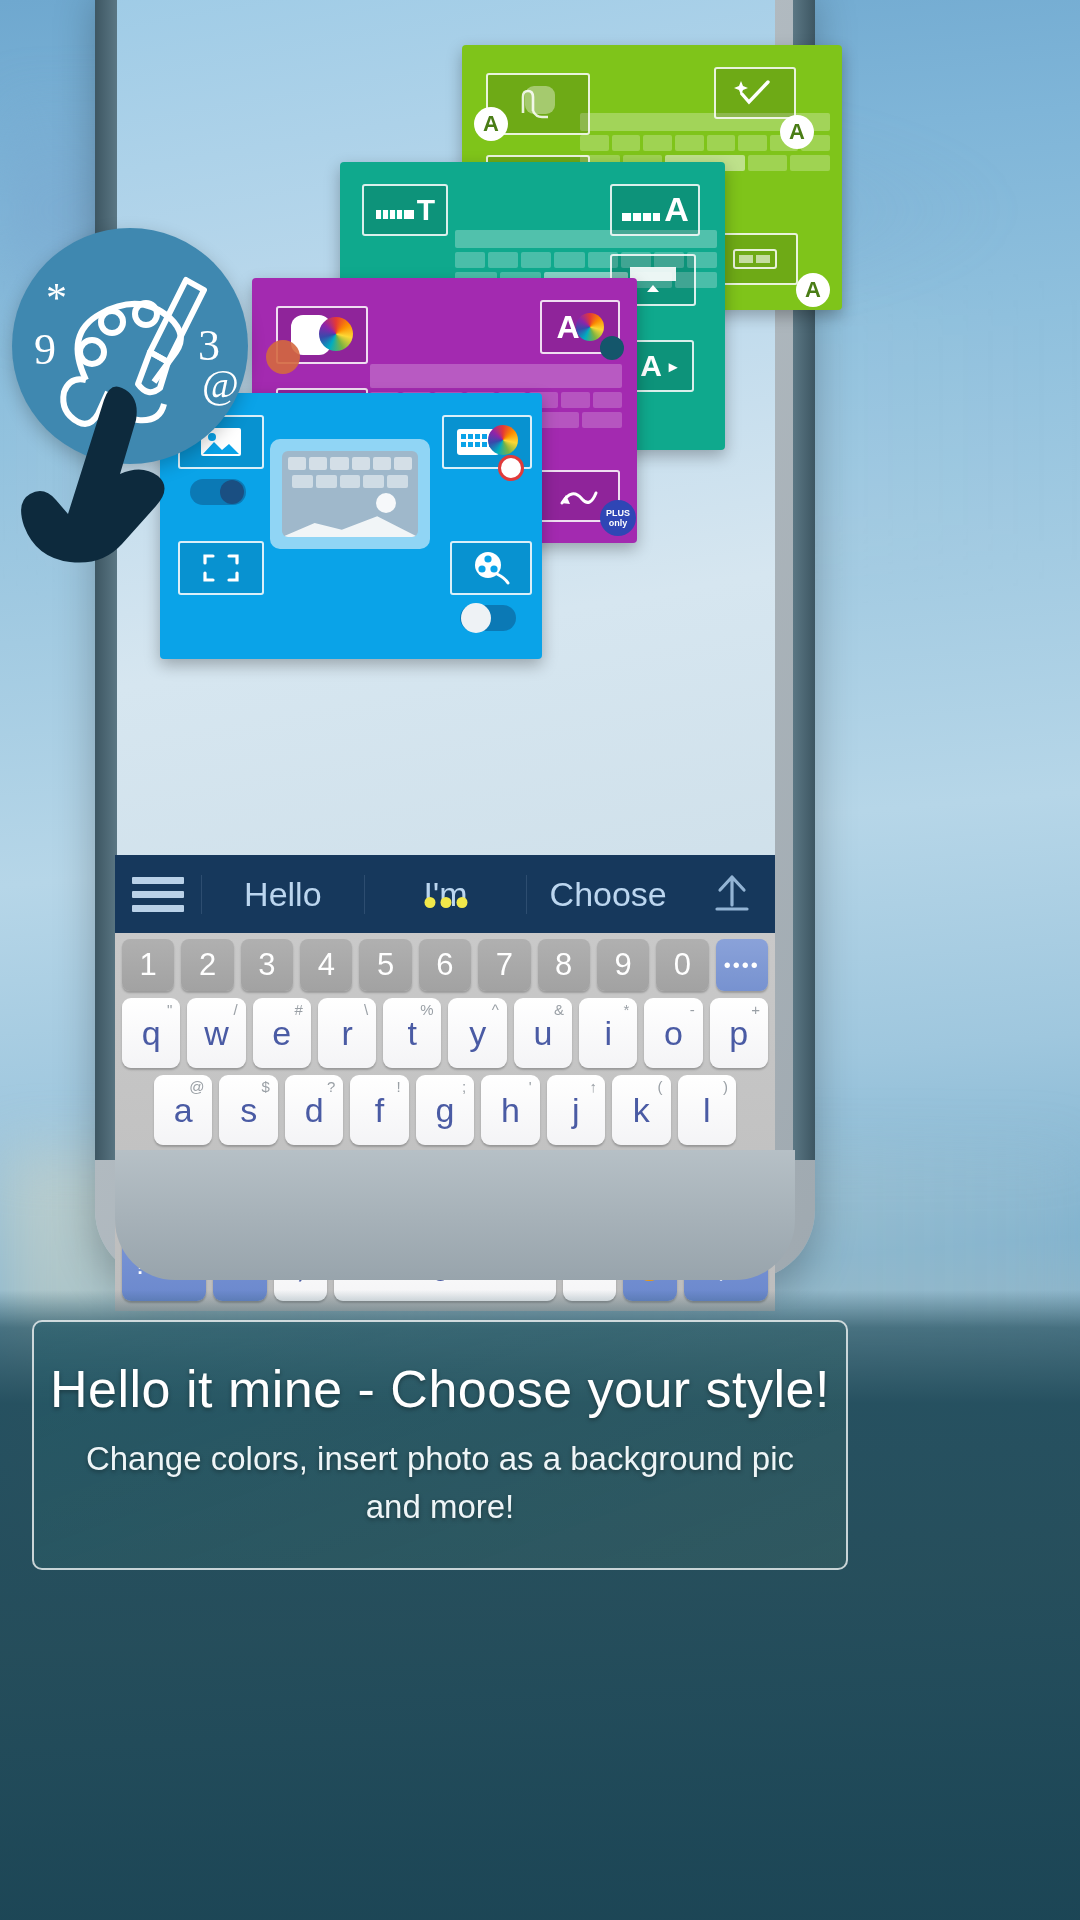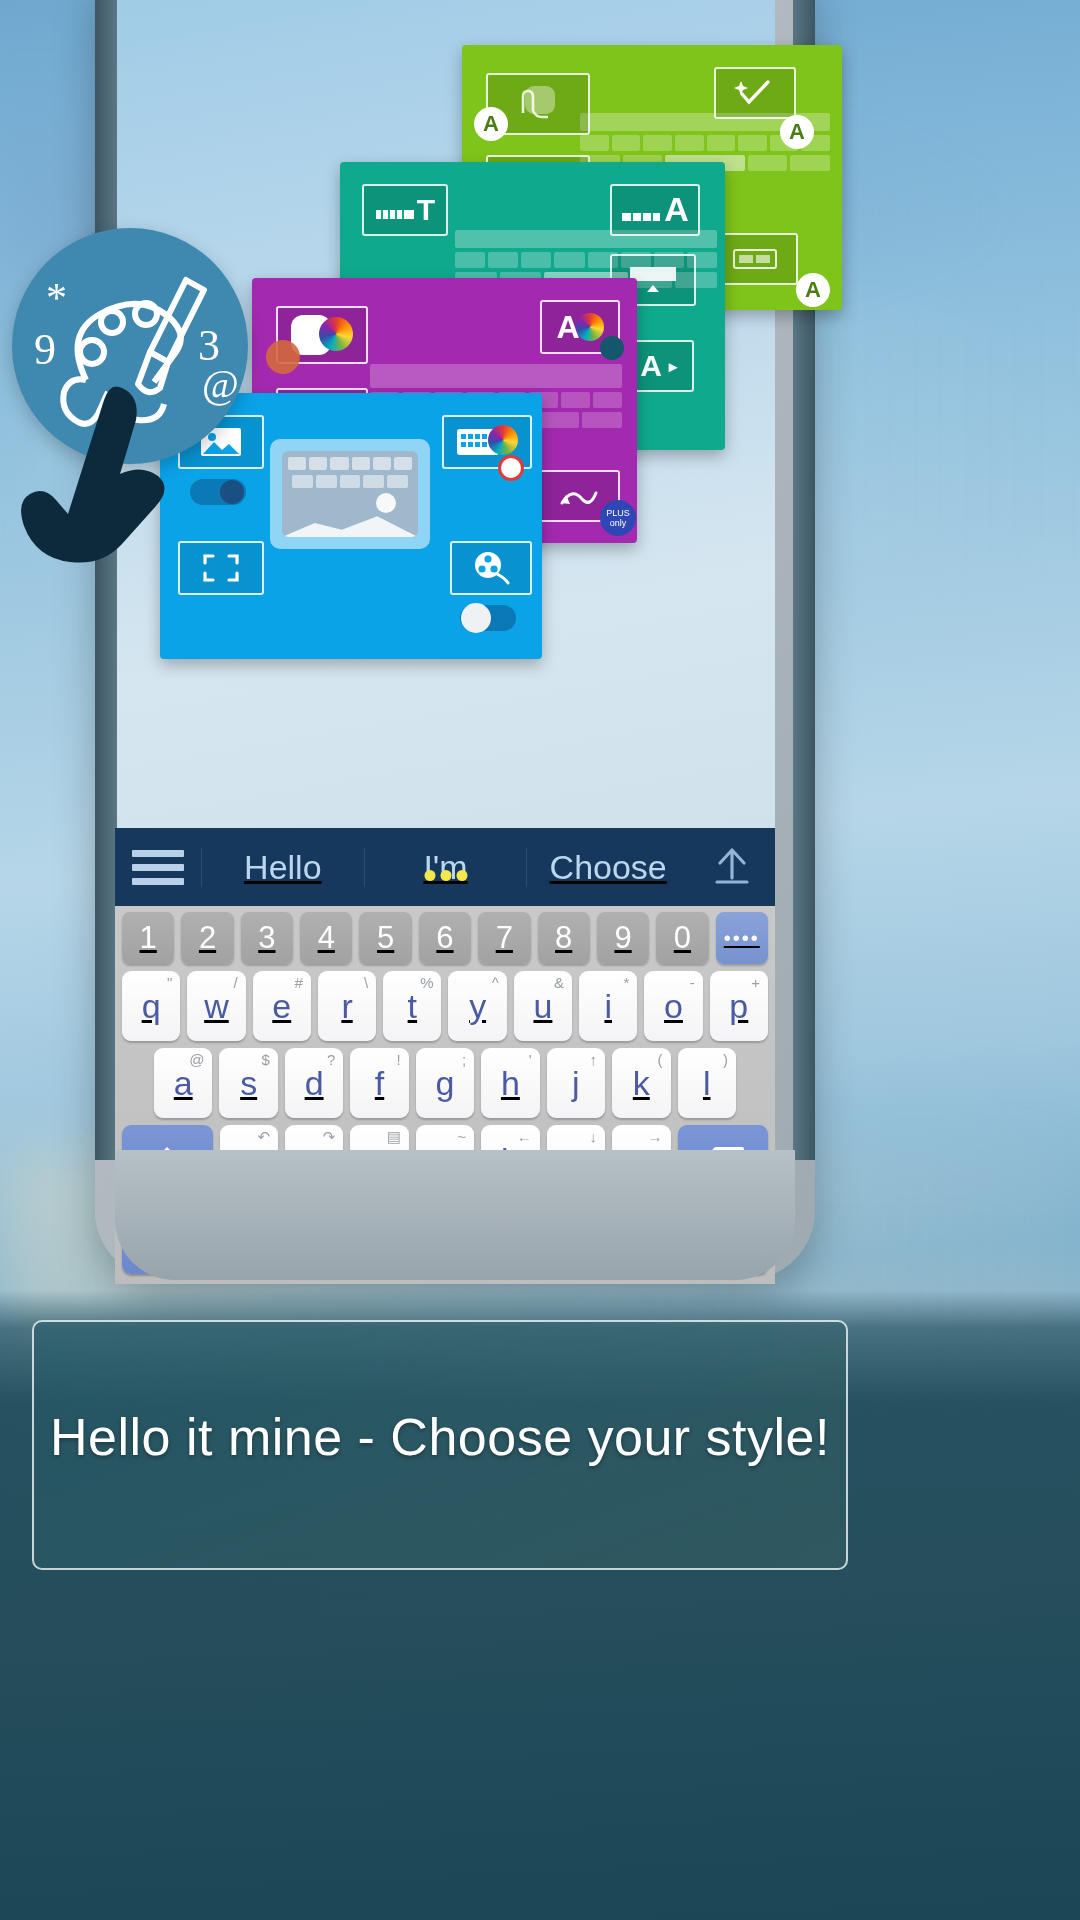--- a/index.html
+++ b/index.html
@@ -62,37 +62,37 @@
 
   .badge-A {
     position:absolute; width:34px; height:34px; border-radius:50%;
     background:#fff; color:#4a7d16; font-weight:bold; font-size:22px;
     display:flex; align-items:center; justify-content:center;
   }
   .badge-plus {
     position:absolute; width:36px; height:36px; border-radius:50%;
     background:#2f46b5; color:#fff; font-size:9px; line-height:10px;
     display:flex; flex-direction:column; align-items:center; justify-content:center;
-    font-weight:normal; text-align:center;
+    font-weight:bold; text-align:center;
   }
   .toggle { position:absolute; width:56px; height:26px; border-radius:13px; }
   .toggle .knob { position:absolute; top:1px; width:24px; height:24px; border-radius:50%; }
 
   .colorwheel { border-radius:50%;
     background: conic-gradient(#e53935,#fb8c00,#fdd835,#7cb342,#00acc1,#3949ab,#8e24aa,#e53935); }
 
   
   .palette-bubble {
     position:absolute; left:12px; top:228px; width:236px; height:236px;
     border-radius:50%; background:#3f88b0; box-shadow:0 6px 18px rgba(0,0,0,.22);
   }
   .bubble-char { position:absolute; color:#fff; font-family:"Liberation Serif",serif; }
 
   
-  .kb { position:absolute; left:115px; top:828px; width:660px;text-decoration:underline; }
+  .kb { position:absolute; left:115px; top:855px; width:660px; }
   .suggest-bar {
     display:flex; align-items:center; height:78px;
     background:#16385c; color:#bcd6ef;
   }
   .sg-menu { width:86px; display:flex; flex-direction:column; gap:7px; align-items:center; justify-content:center; }
   .sg-menu i { display:block; width:52px; height:7px; background:#b9d1e8; border-radius:1px; }
   .sg-word { flex:1; text-align:center; font-size:34px; position:relative;
     border-left:1px solid #2d4d70; }
   .dots { position:absolute; left:50%; bottom:6px; transform:translateX(-50%); display:flex; gap:5px; }
   .dots span { width:11px; height:11px; border-radius:50%; background:#f2e84a; }
@@ -622,13 +622,14 @@
       </div>
     </div>
 
   </div>
 </div>
 <div class="phone-bottom-shine"></div>
 
 <div class="caption-band"></div>
 <div class="caption-box">
   <div class="cap-title">Hello it mine - Choose your style!</div>
+  <div class="cap-sub">Change colors, insert photo as a background pic and more!</div>
 </div>
 
 </body></html>

